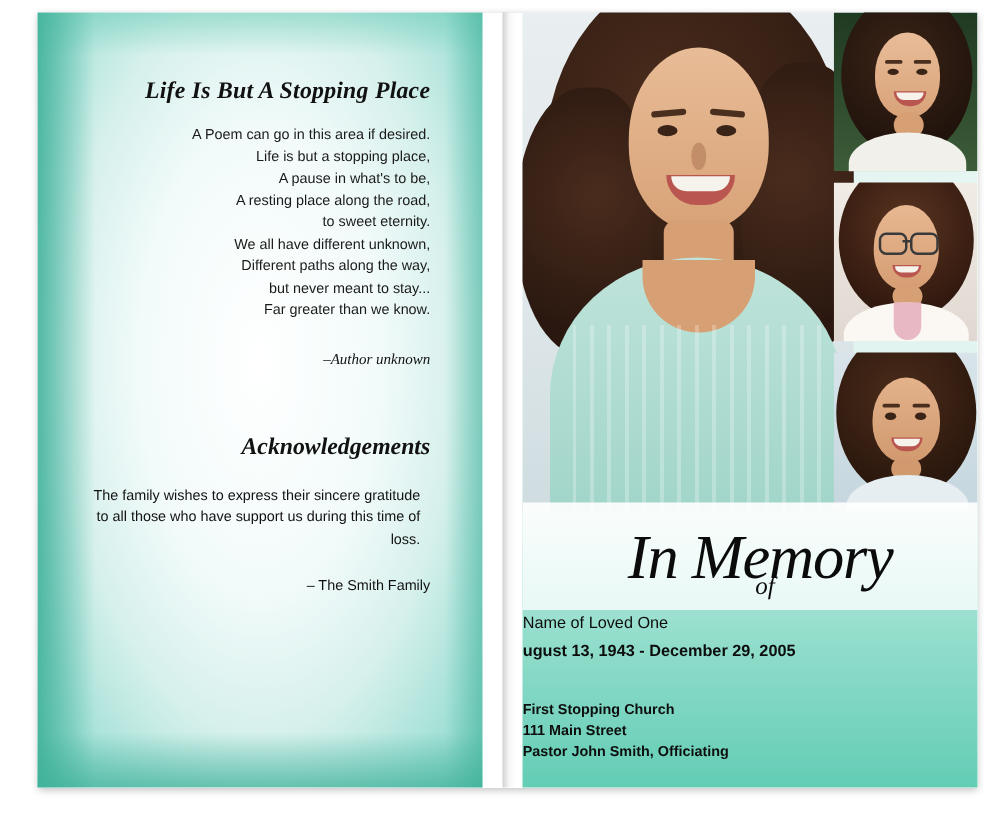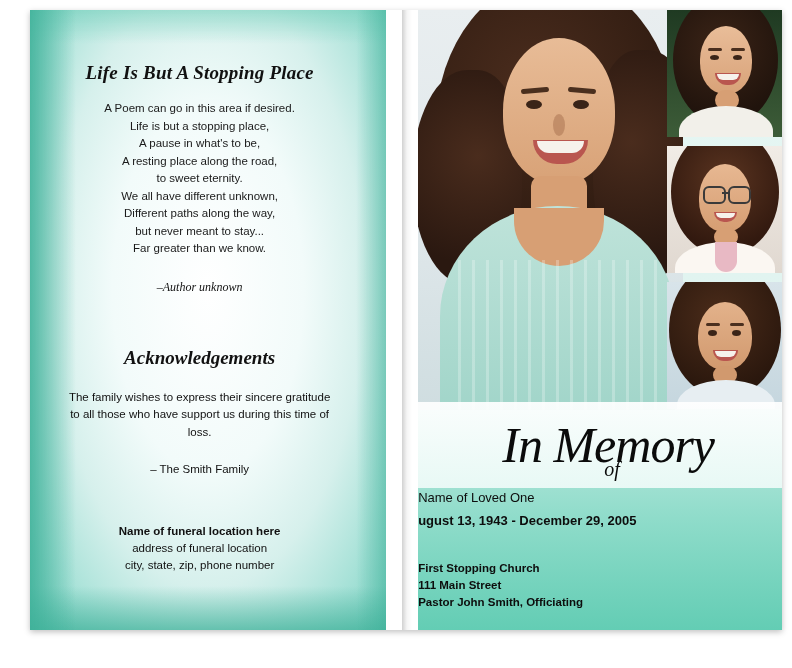--- a/index.html
+++ b/index.html
@@ -50,21 +50,21 @@
       linear-gradient(to right, rgba(61,176,152,0.85) 0px, rgba(110,205,184,0.0) 46px),
       linear-gradient(to left, rgba(61,176,152,0.55) 0px, rgba(110,205,184,0.0) 30px),
       linear-gradient(to bottom, rgba(110,205,184,0.55) 0px, rgba(110,205,184,0.0) 34px),
       linear-gradient(to top, rgba(61,176,152,0.7) 0px, rgba(110,205,184,0.0) 44px);
     pointer-events: none;
   }
   .panel-left .content {
     position: relative;
     z-index: 2;
     padding: 52px 42px 0 25px;
-    text-align: center;
+    text-align: right;
     color: #111;
   }
 
   .poem-title {
     font-family: "Liberation Serif", serif;
     font-weight: bold;
     font-style: italic;
     font-size: 19px;
     letter-spacing: 0.2px;
     margin: 0 0 16px 0;
@@ -239,25 +239,20 @@
           <div class="poem-line">but never meant to stay...</div>
           <div class="poem-line">Far greater than we know.</div>
         </div>
 
         <div class="poem-author">–Author unknown</div>
 
         <div class="ack-title">Acknowledgements</div>
         <div class="ack-body">The family wishes to express their sincere gratitude to all those who have support us during this time of loss.</div>
         <div class="ack-family">– The Smith Family</div>
 
-        <div class="loc-block">
-          <div class="loc-name">Name of funeral location here</div>
-          <div>address of funeral location</div>
-          <div>city, state, zip, phone number</div>
-        </div>
 
       </div>
     </div>
 
     <div class="fold"></div>
 
     <div class="panel-right">
 
       <div class="cover-photo">
         <div class="ph">

